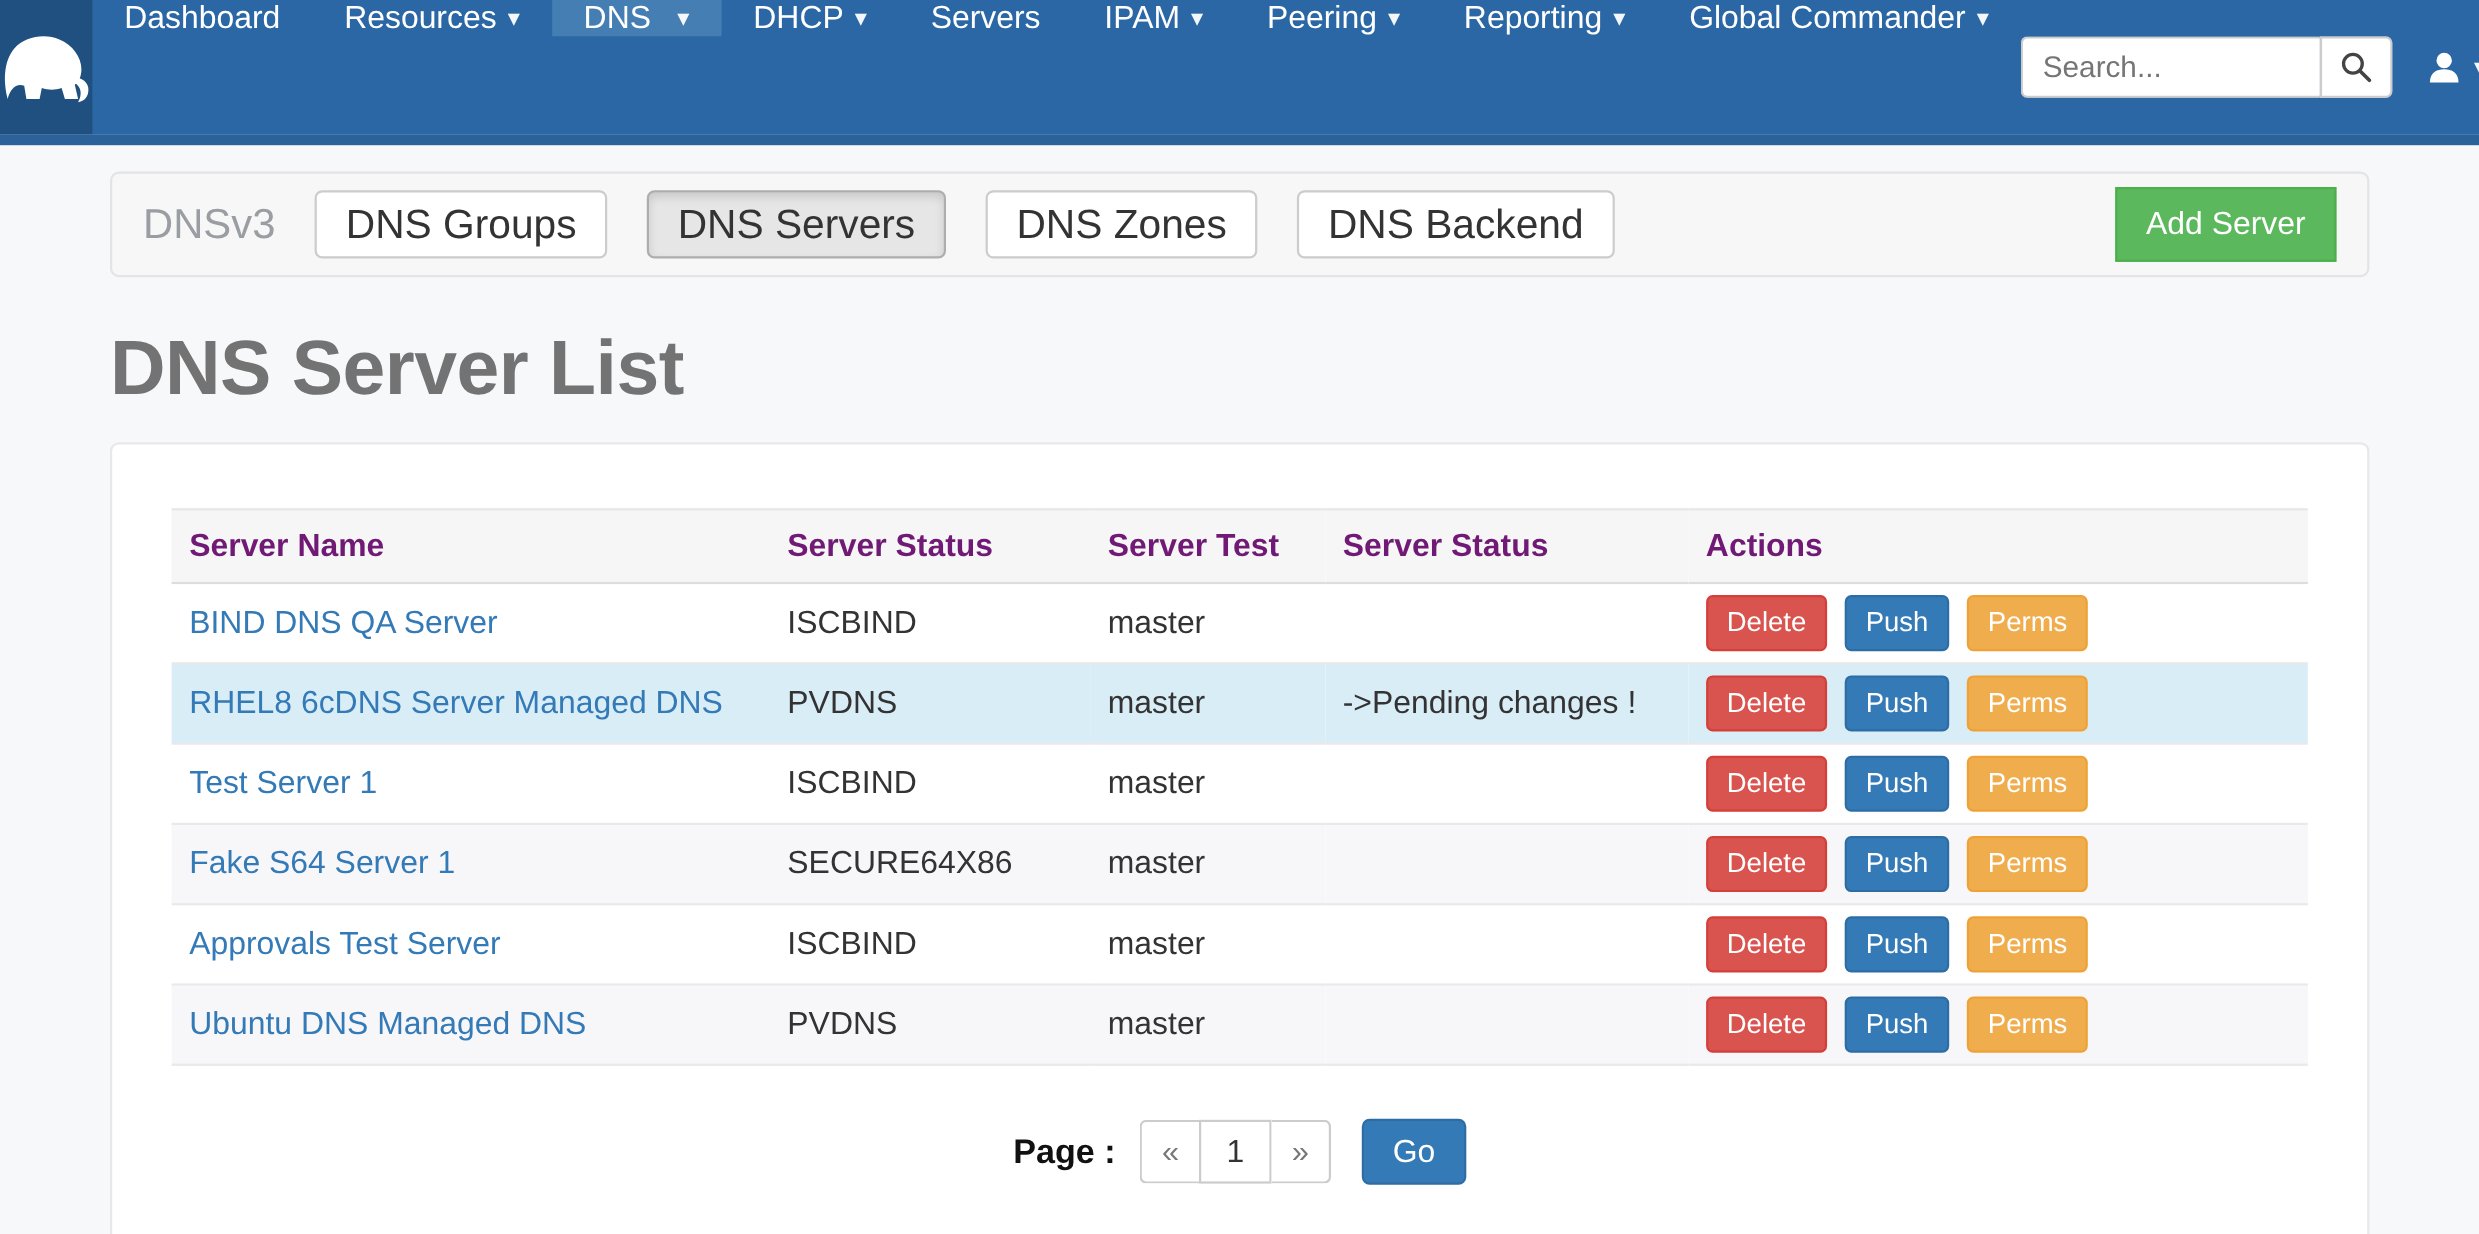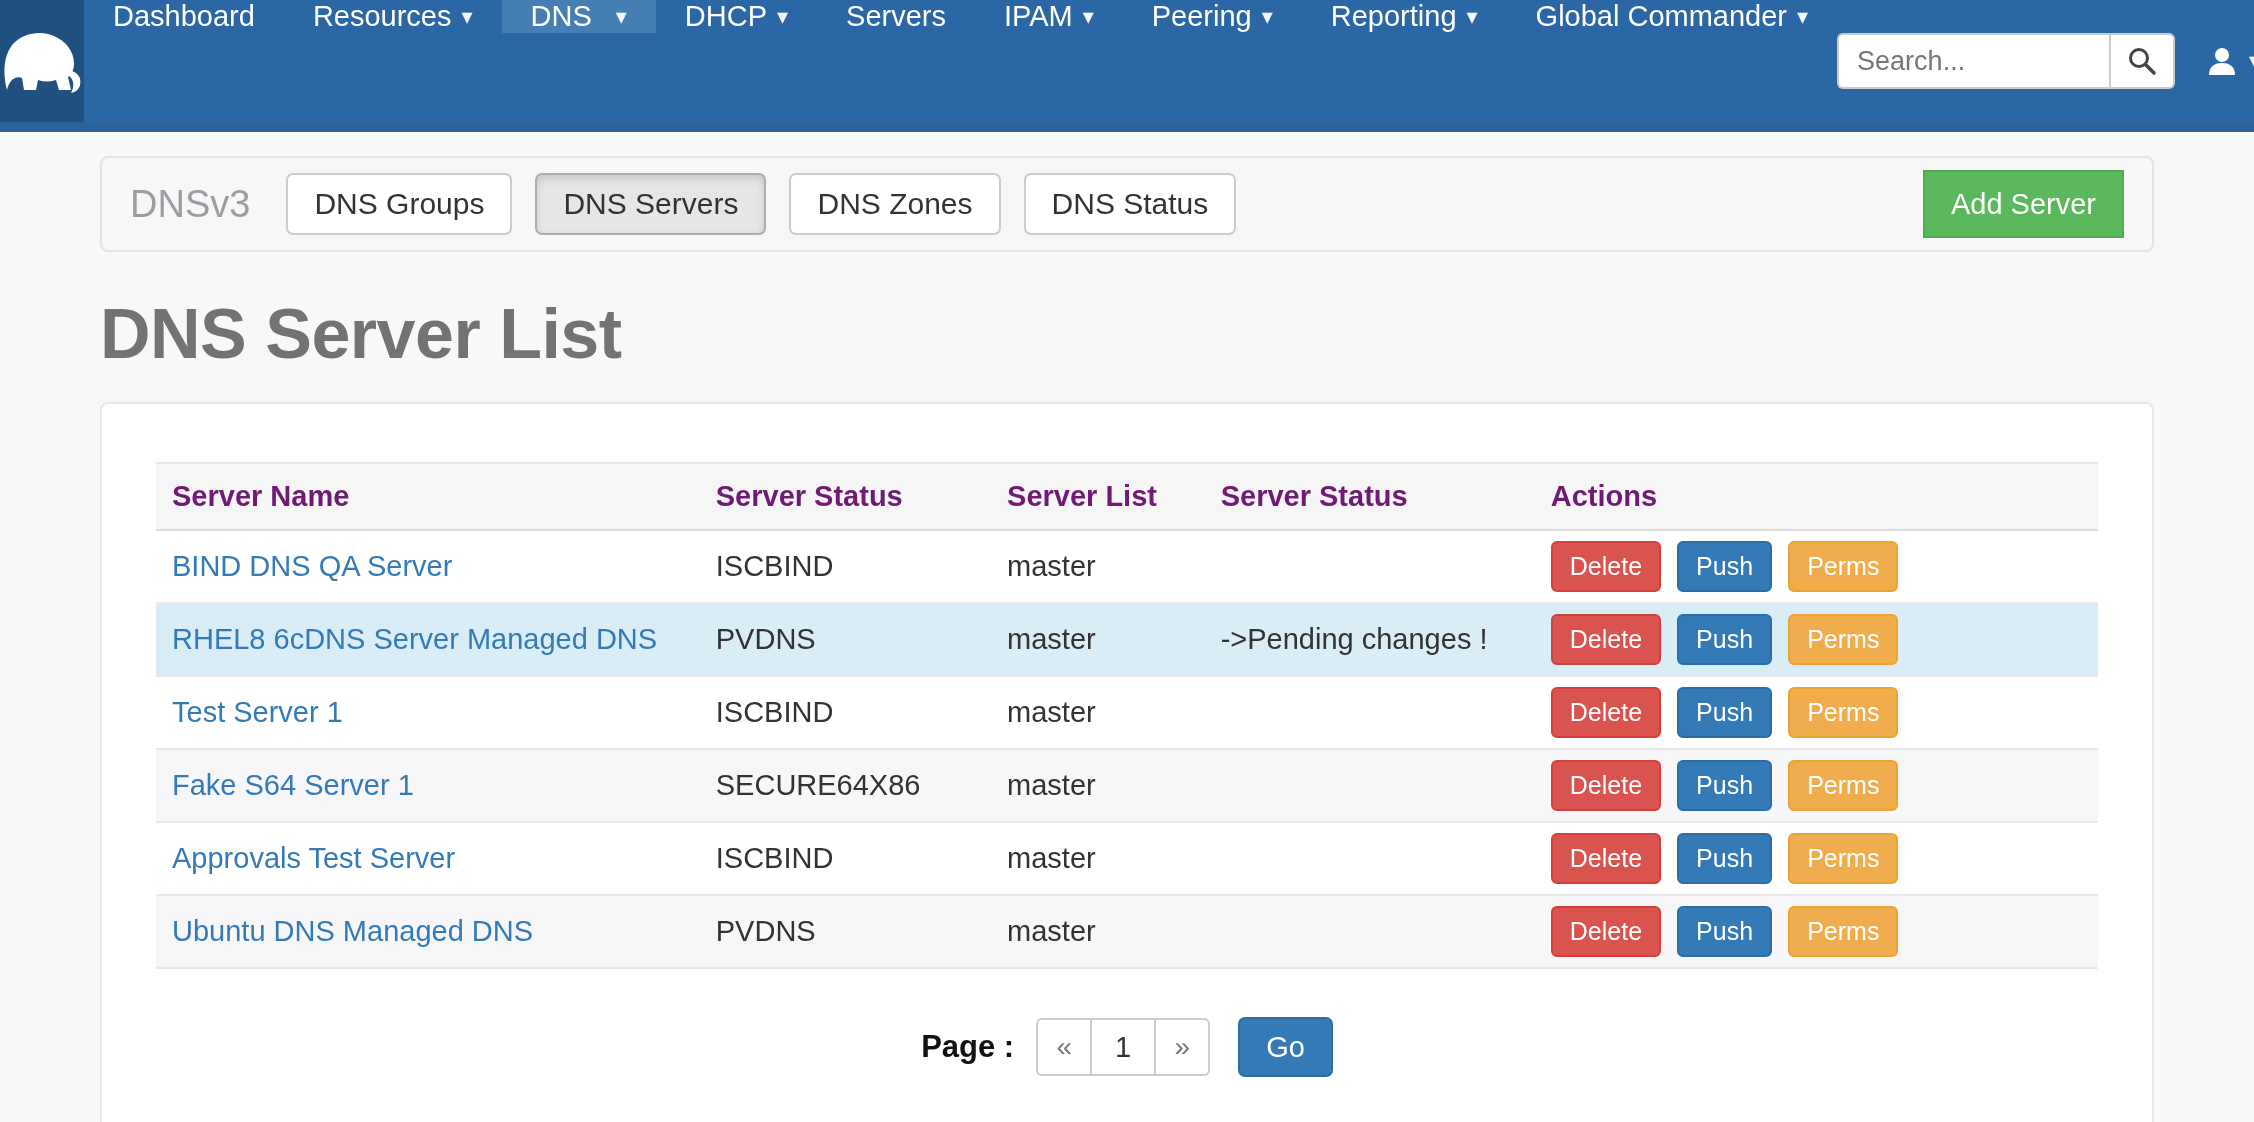--- a/index.html
+++ b/index.html
@@ -31,21 +31,21 @@
   .search-input{width:272px;height:56px;border:2px solid #ccc;border-right:none;border-radius:6px 0 0 6px;padding:0 18px;font-size:27px;color:#444;outline:none;font-family:inherit;}
   .search-btn{width:66px;height:56px;background:#fff;border:2px solid #ccc;border-radius:0 6px 6px 0;display:flex;align-items:center;justify-content:center;cursor:pointer;}
   .user-menu{display:flex;align-items:center;gap:10px;margin-left:30px;cursor:pointer;color:#fff;}
 
   
   .container{padding:24px 100px 30px;}
 
   
   .toolbar{display:flex;align-items:center;height:96px;background:#f7f7f8;border:2px solid #e4e4e8;border-radius:8px;padding:0 28px;}
   .toolbar-title{font-size:38px;color:#9a9ea3;margin-right:36px;}
-  .tab-btn{height:62px;padding:0 26px;margin-right:23px;background:#fff;border:2px solid #ccc;border-radius:7px;font-size:30px;color:#333;cursor:pointer;font-family:inherit;}
+  .tab-btn{height:62px;padding:0 26px;margin-right:36px;background:#fff;border:2px solid #ccc;border-radius:7px;font-size:37px;color:#333;cursor:pointer;font-family:inherit;}
   .tab-btn.active{background:#e6e6e6;border-color:#adadad;box-shadow:inset 0 4px 9px rgba(0,0,0,.13);}
   .add-server{margin-left:auto;height:68px;padding:0 26px;background:var(--success);border:2px solid var(--success-border);border-radius:0;color:#fff;font-size:29px;cursor:pointer;font-family:inherit;}
 
   
   h1.page-title{margin:42px 0 28px;font-size:70px;font-weight:600;color:#737373;letter-spacing:-0.5px;}
 
   
   .card{background:#fff;border:2px solid #e8e8ec;border-radius:8px;padding:58px 54px 76px;}
   table{width:100%;border-collapse:collapse;font-size:29px;}
   thead th{text-align:left;font-weight:bold;color:#701a75;padding:16px;background:#f6f6f7;border-top:2px solid #e7e7ea;border-bottom:2px solid #ddd;}
@@ -136,33 +136,33 @@
 </header>
 <div class="navbar-strip"></div>
 
 <main class="container">
 
   <div class="toolbar">
     <span class="toolbar-title">DNSv3</span>
     <button class="tab-btn">DNS Groups</button>
     <button class="tab-btn active">DNS Servers</button>
     <button class="tab-btn">DNS Zones</button>
-    <button class="tab-btn">DNS Status</button>
+    <button class="tab-btn">DNS Backend</button>
     <button class="add-server">Add Server</button>
   </div>
 
   <h1 class="page-title">DNS Server List</h1>
 
   <section class="card">
     <table>
       <thead>
         <tr>
           <th class="c-name">Server Name</th>
           <th class="c-backend">Server Status</th>
-          <th class="c-type">Server List</th>
+          <th class="c-type">Server Test</th>
           <th class="c-status">Server Status</th>
           <th class="c-actions">Actions</th>
         </tr>
       </thead>
       <tbody>
         <tr>
           <td><a>BIND DNS QA Server</a></td>
           <td>ISCBIND</td>
           <td>master</td>
           <td></td>

